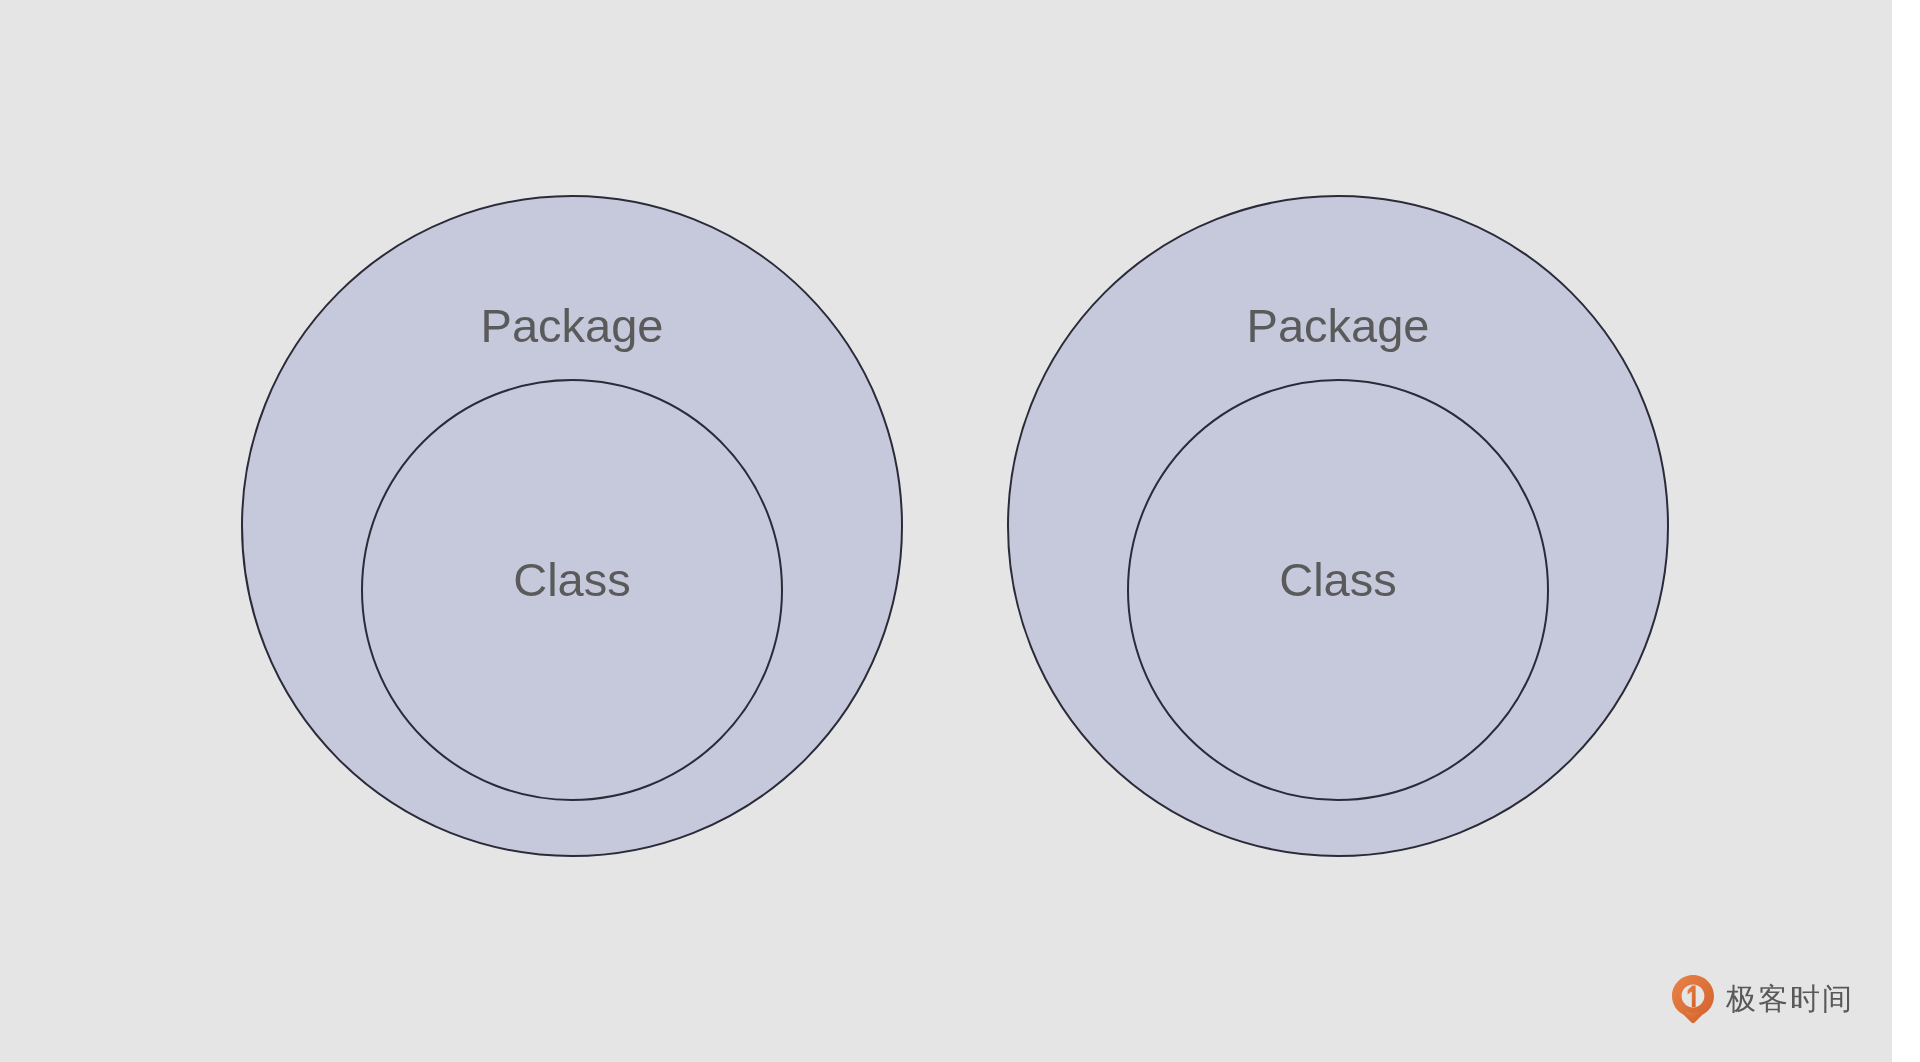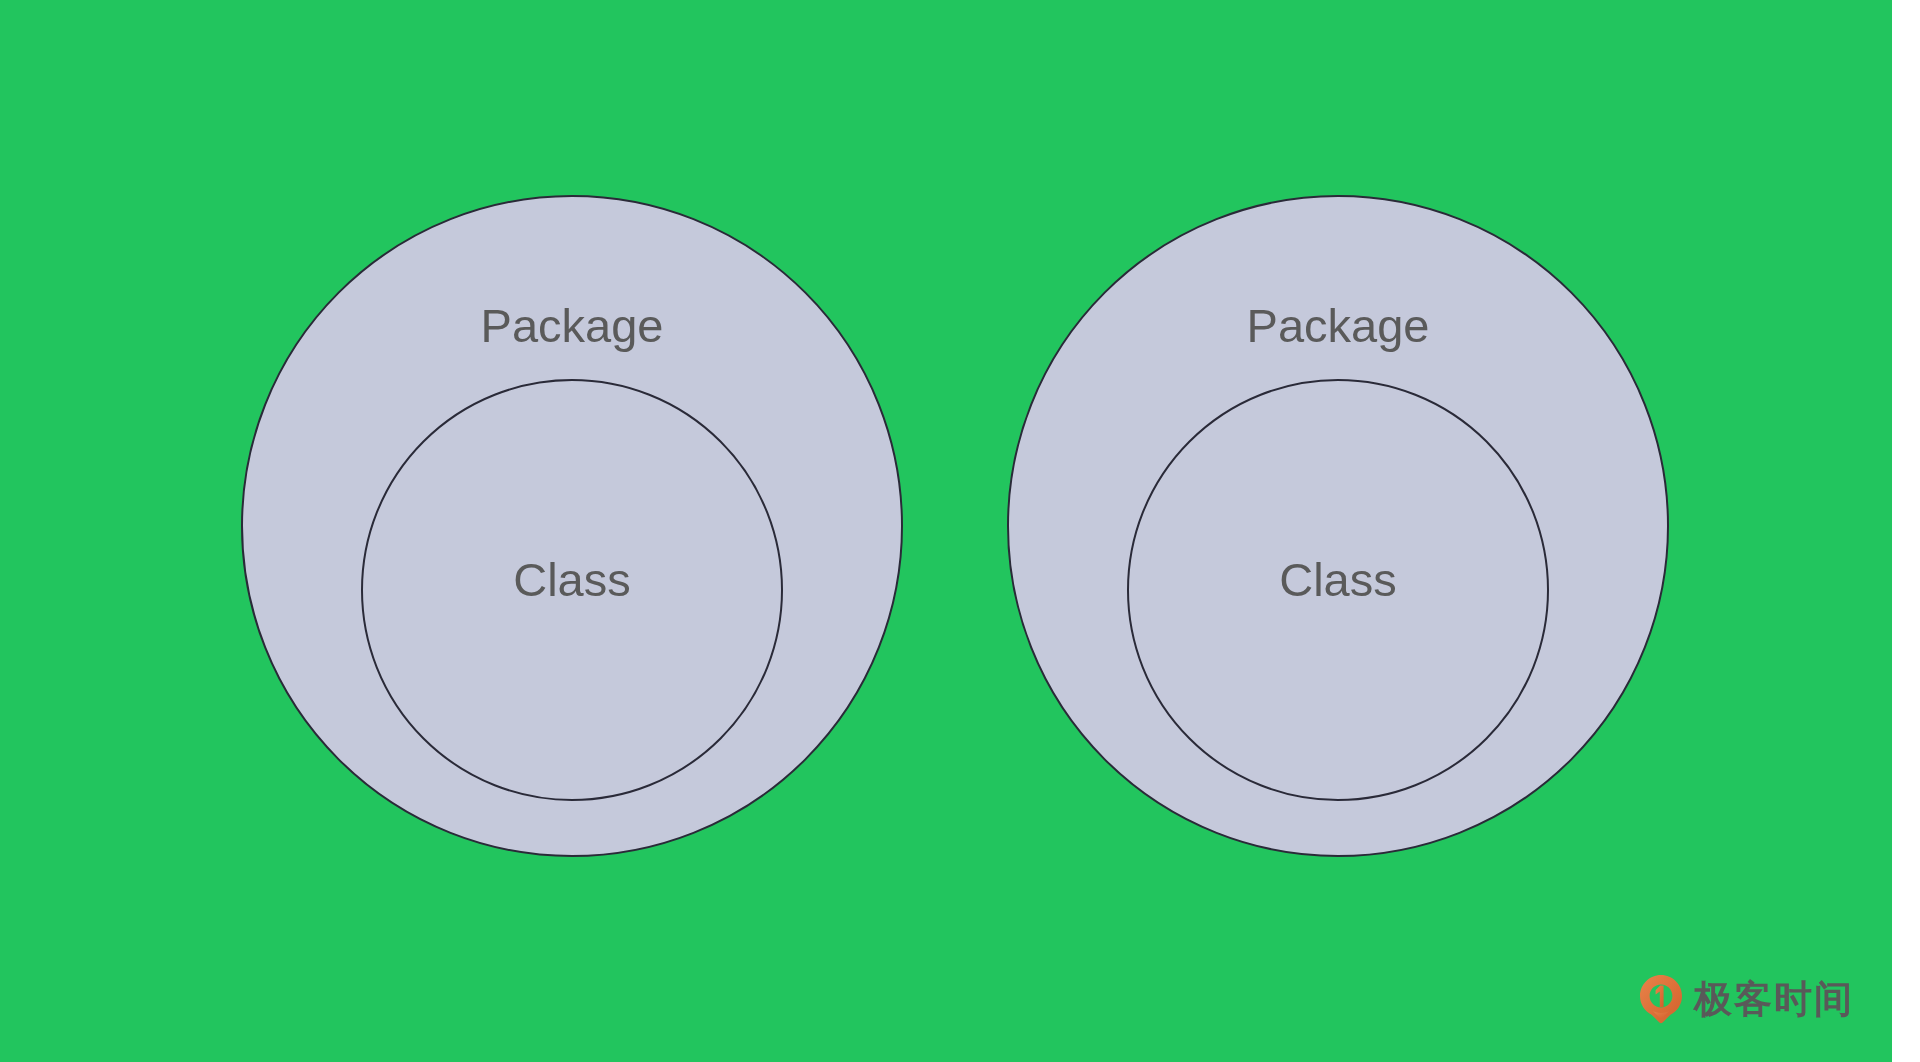--- a/index.html
+++ b/index.html
@@ -10,21 +10,21 @@
   body {
     width: 1920px;
     height: 1062px;
     overflow: hidden;
     font-family: "Liberation Sans", sans-serif;
   }
   #canvas {
     position: relative;
     width: 1892px;
     height: 1062px;
-    background: #22c55e;
+    background: #e5e5e5;
   }
   .diagram-svg {
     position: absolute;
     left: 0;
     top: 0;
     width: 1920px;
     height: 1062px;
   }
   .circle-label {
     fill: #5a5a5a;
@@ -47,22 +47,22 @@
     gap: 11px;
     user-select: none;
   }
   #brand-mark {
     width: 44px;
     height: 50px;
     flex: 0 0 auto;
   }
   #brand-wordmark {
     font-family: "Liberation Sans", sans-serif;
-    font-size: 38px;
-    font-weight: 700;
+    font-size: 30px;
+    font-weight: 400;
     letter-spacing: 2px;
     color: #595959;
     line-height: 1;
     white-space: nowrap;
   }
 </style>
 </head>
 <body>
 
 <div id="canvas">

